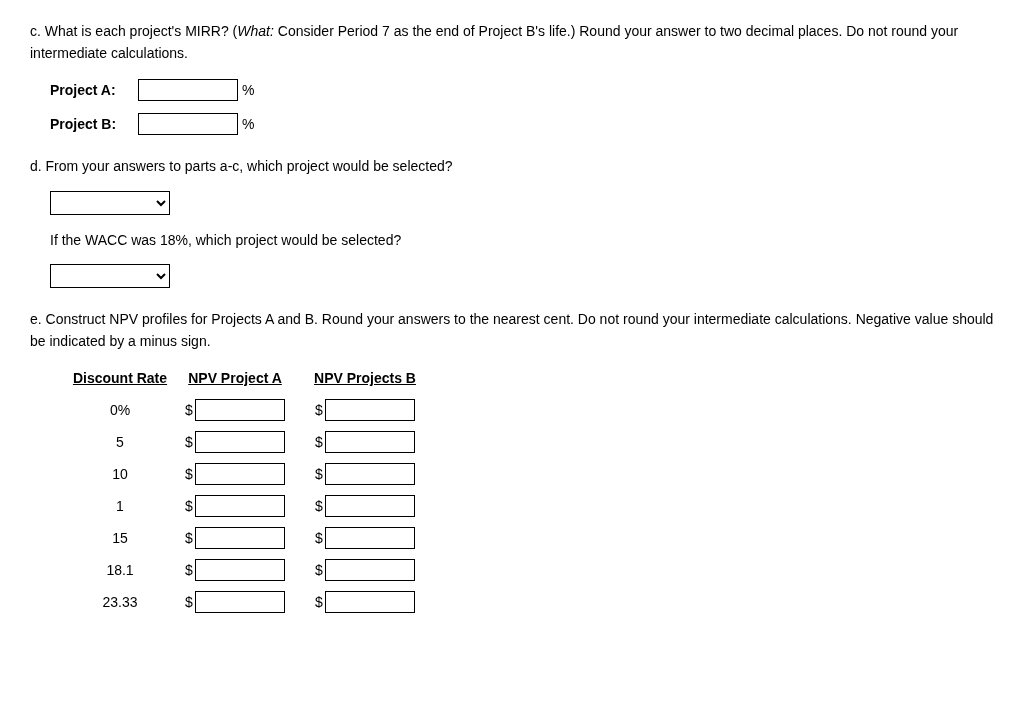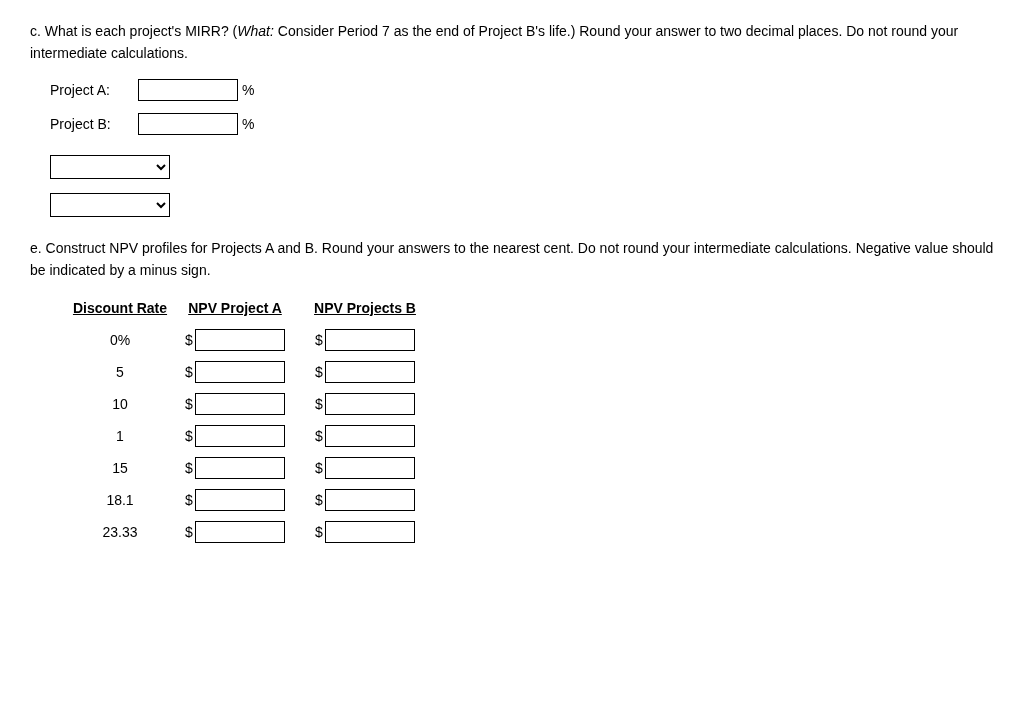--- a/index.html
+++ b/index.html
@@ -26,21 +26,21 @@
     }
 
     .input-row {
       display: flex;
       align-items: center;
       margin-bottom: 12px;
       margin-left: 20px;
     }
 
     .input-label {
-      font-weight: normal;
+      font-weight: bold;
       margin-right: 8px;
       min-width: 80px;
     }
 
     .text-input {
       border: 1px solid #000;
       width: 100px;
       height: 22px;
       padding: 2px 4px;
       font-size: 13px;
@@ -141,29 +141,35 @@
   </div>
 
   <div class="input-row">
     <span class="input-label">Project B:</span>
     <input type="text" class="text-input" value="" style="">
     <span class="percent-sign">%</span>
   </div>
 </div>
 
 <div class="section">
+  <div class="question-text">
+    <span>d. From your answers to parts a-c, which project would be selected?</span>
+  </div>
 
   <div class="dropdown-row">
     <select class="dropdown">
       <option value=""></option>
       <option value="project_a">Project A</option>
       <option value="project_b">Project B</option>
     </select>
   </div>
 
+  <div class="sub-text">
+    <span>If the WACC was 18%, which project would be selected?</span>
+  </div>
 
   <div class="dropdown-row">
     <select class="dropdown">
       <option value=""></option>
       <option value="project_a">Project A</option>
       <option value="project_b">Project B</option>
     </select>
   </div>
 </div>
 

